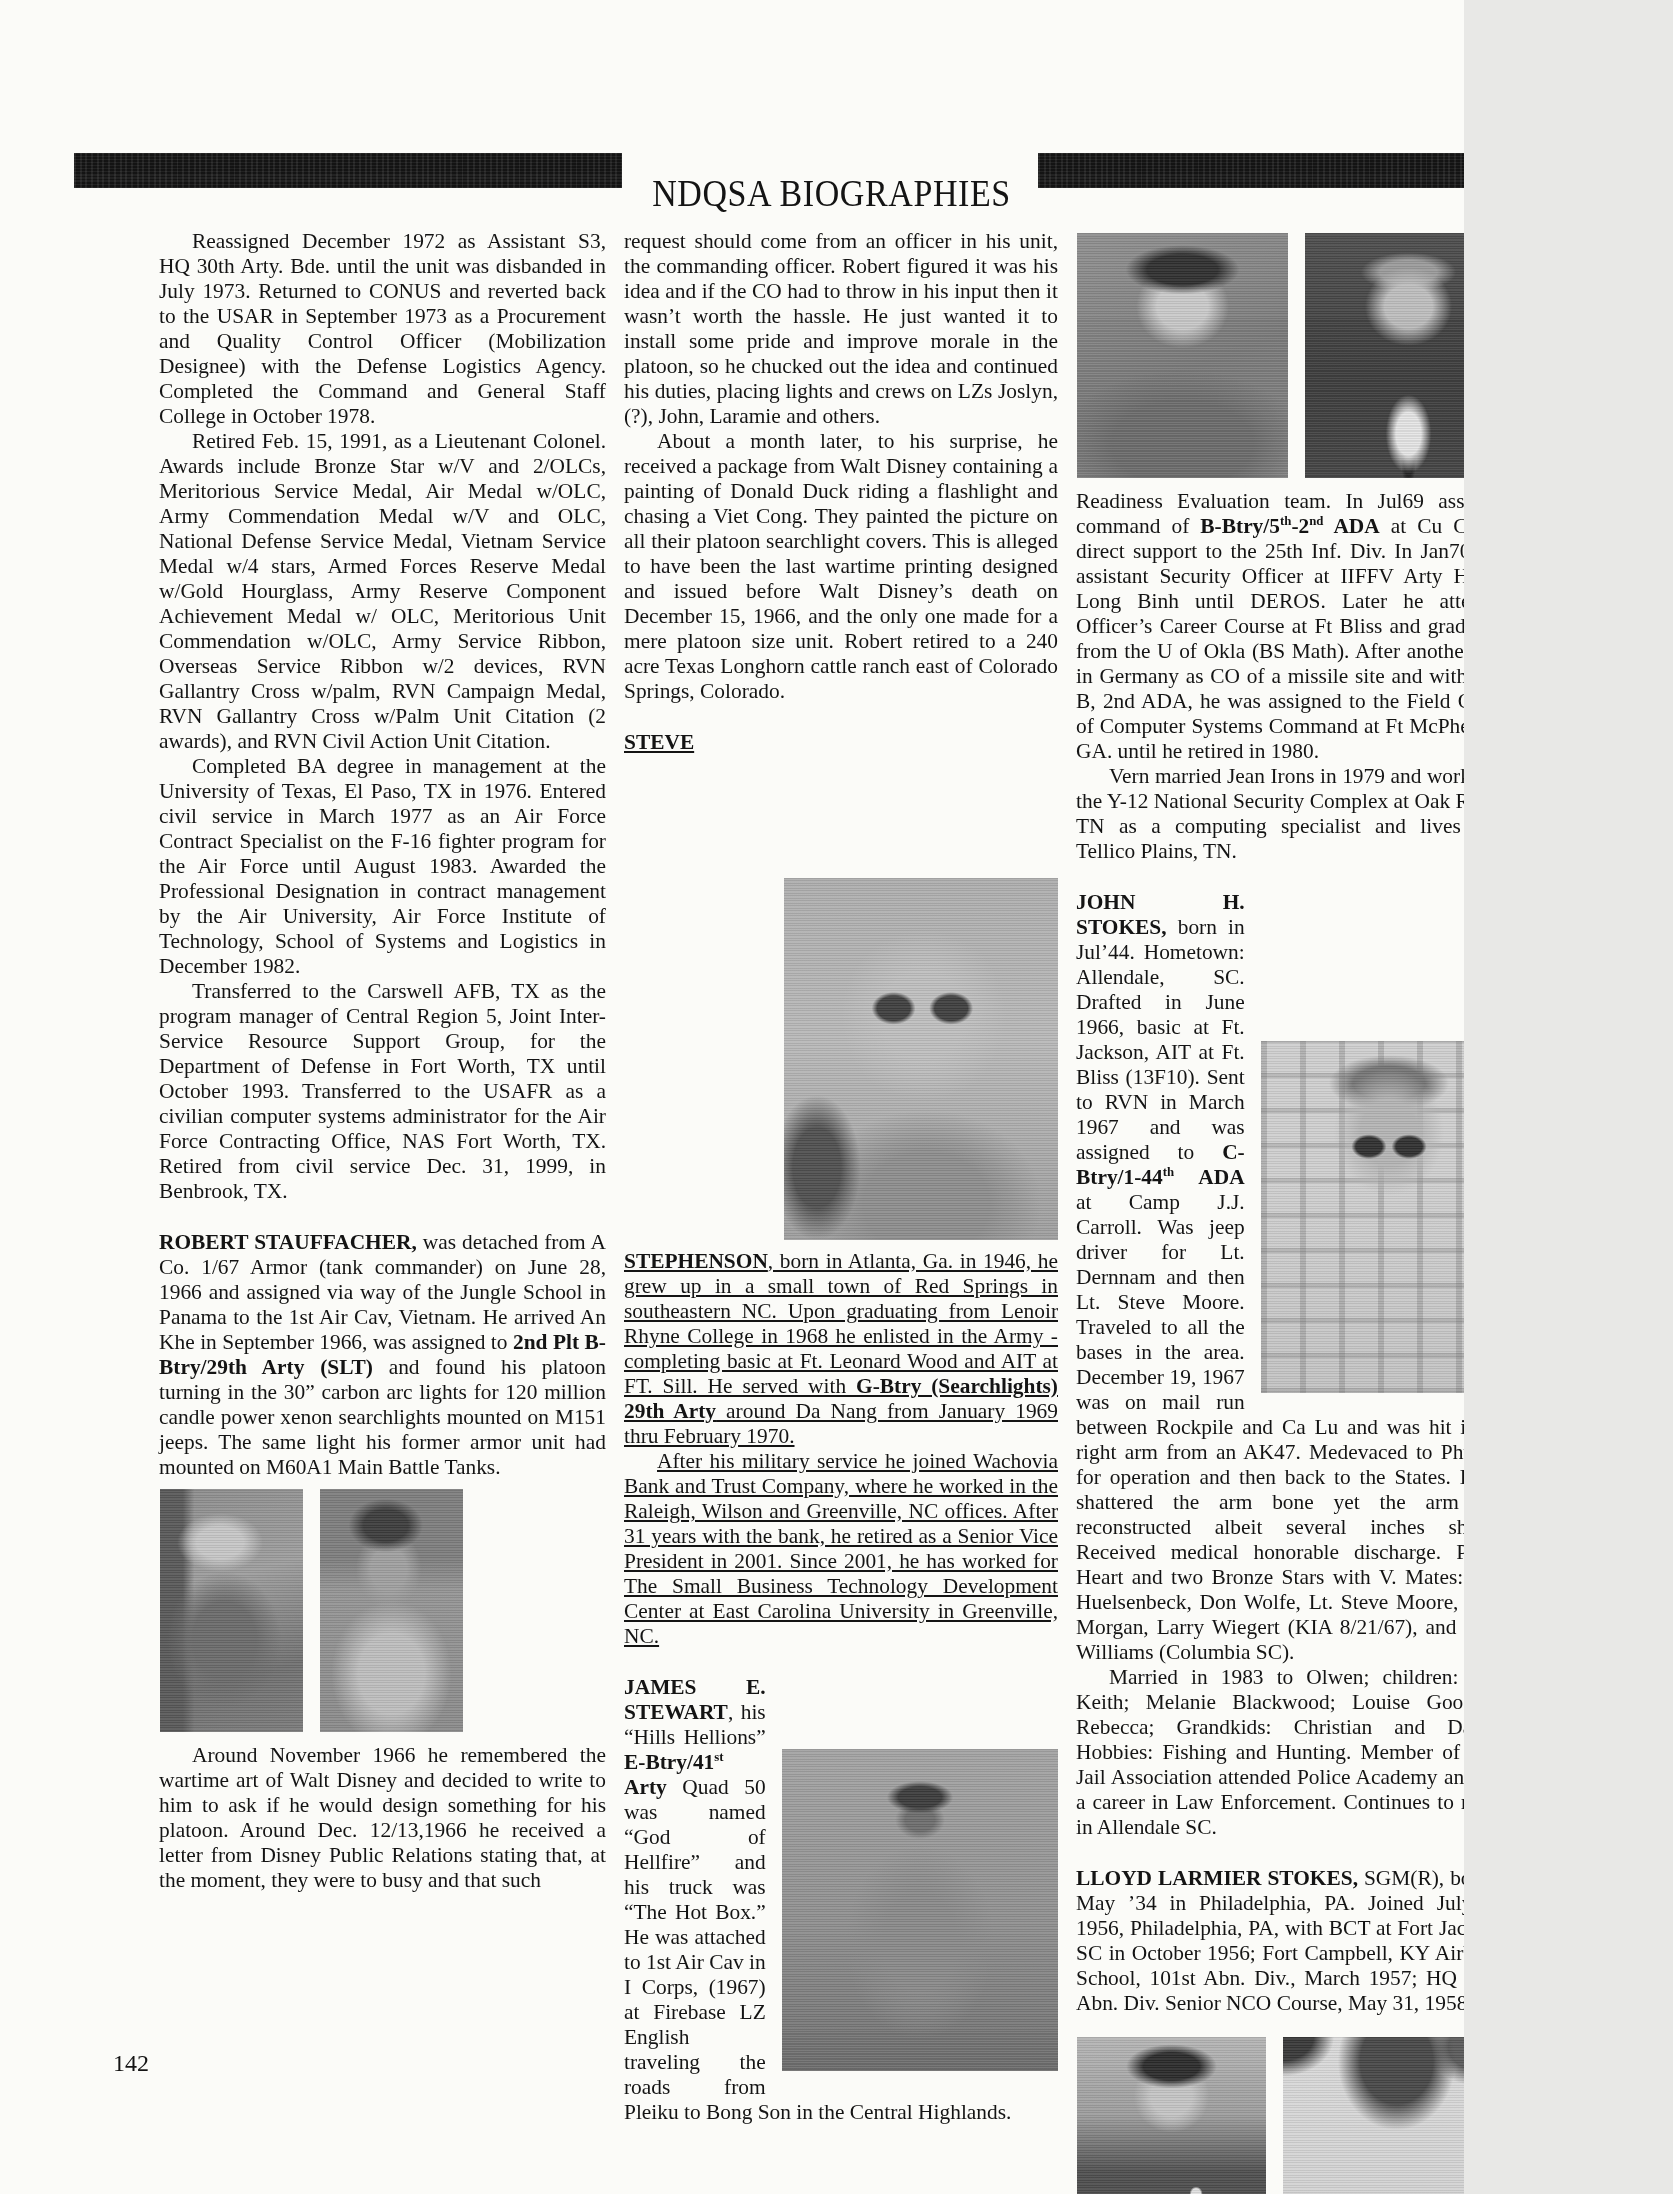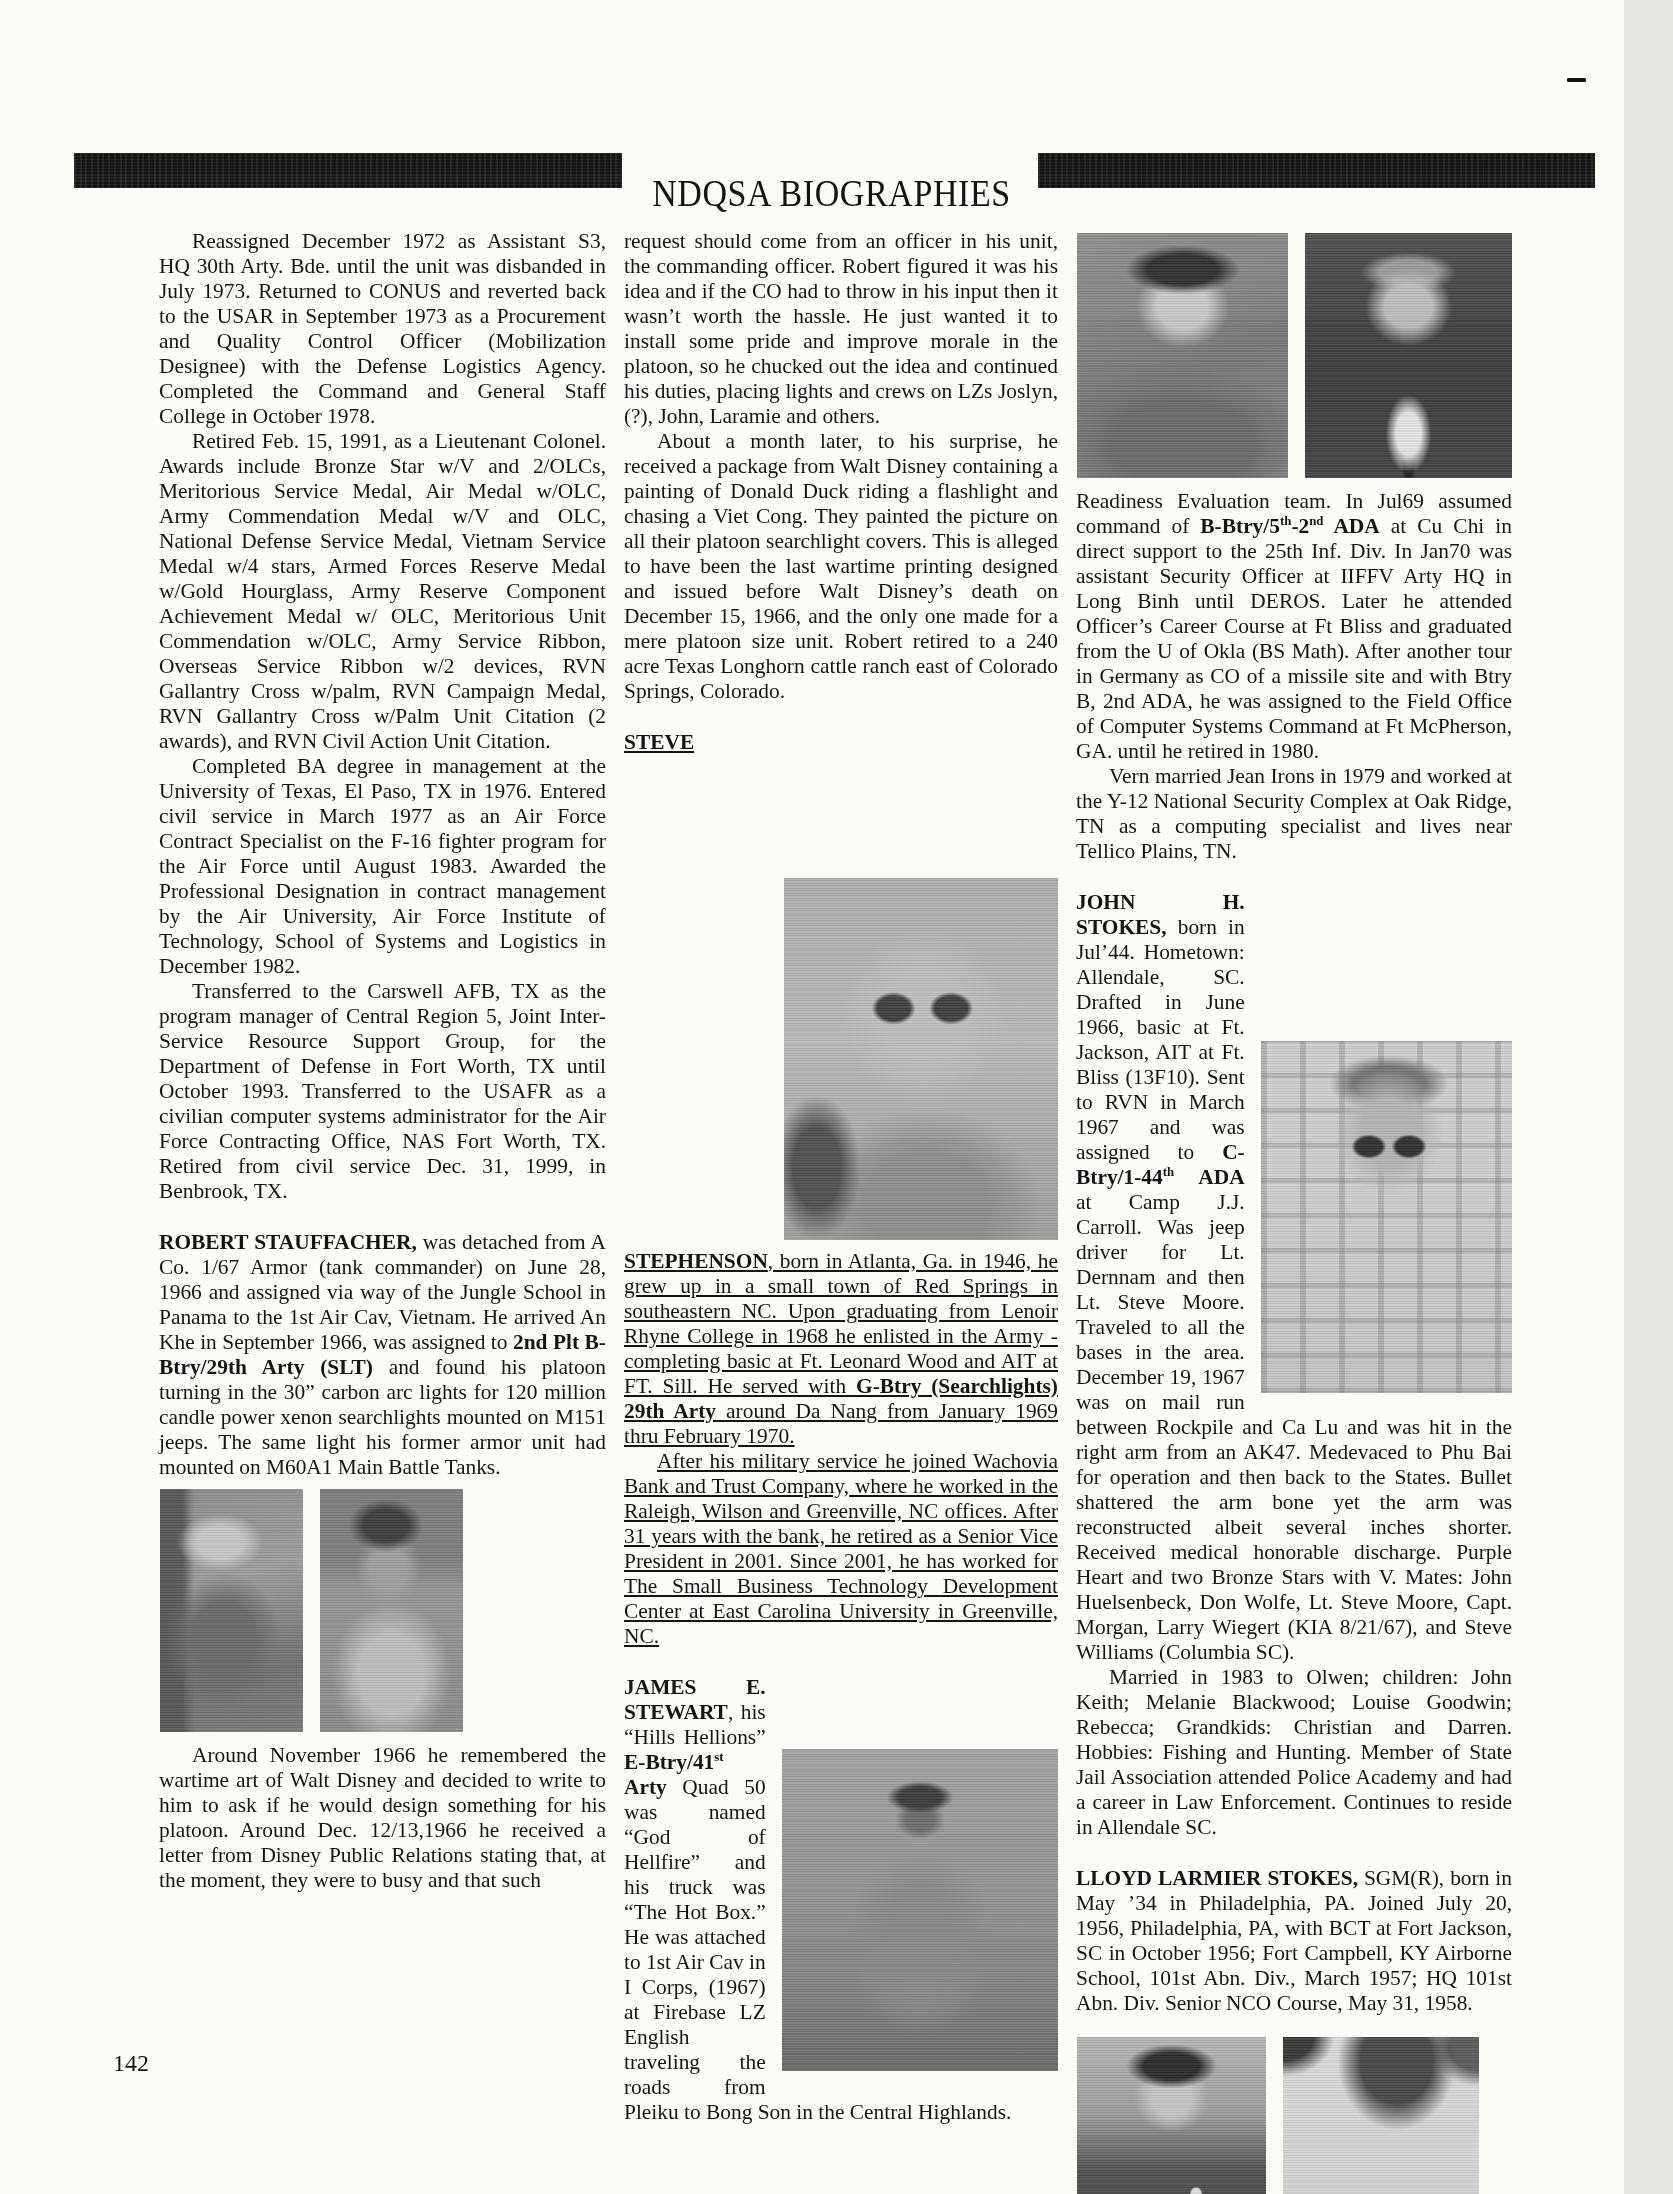--- a/index.html
+++ b/index.html
@@ -1,16 +1,16 @@
 <!DOCTYPE html>
 <html style="font-size:10px"><head>
 <meta charset="utf-8">
 <style>
   html,body{margin:0;padding:0;background:#e8e8e6;}
-  .page{position:relative;width:1624px;height:2194px;background:#fbfbf8;overflow:hidden;
+  .page{position:relative;width:1464px;height:2194px;background:#fbfbf8;overflow:hidden;
         font-family:"Liberation Serif","DejaVu Serif",serif;color:#141414;}
   
   .header-bar{position:absolute;height:35px;top:153px;
      background:
        repeating-linear-gradient(90deg, rgba(255,255,255,.07) 0 1.9px, rgba(0,0,0,0) 1.9px 5.7px),
        repeating-linear-gradient(0deg, rgba(255,255,255,.05) 0 1.3px, rgba(0,0,0,.12) 1.3px 3.1px),
        #161616;}
   .bar-left{left:74px;width:548px;}
   .bar-right{left:1038px;width:557px;}
   .page-title{position:absolute;left:628px;top:150px;width:407px;height:41px;

